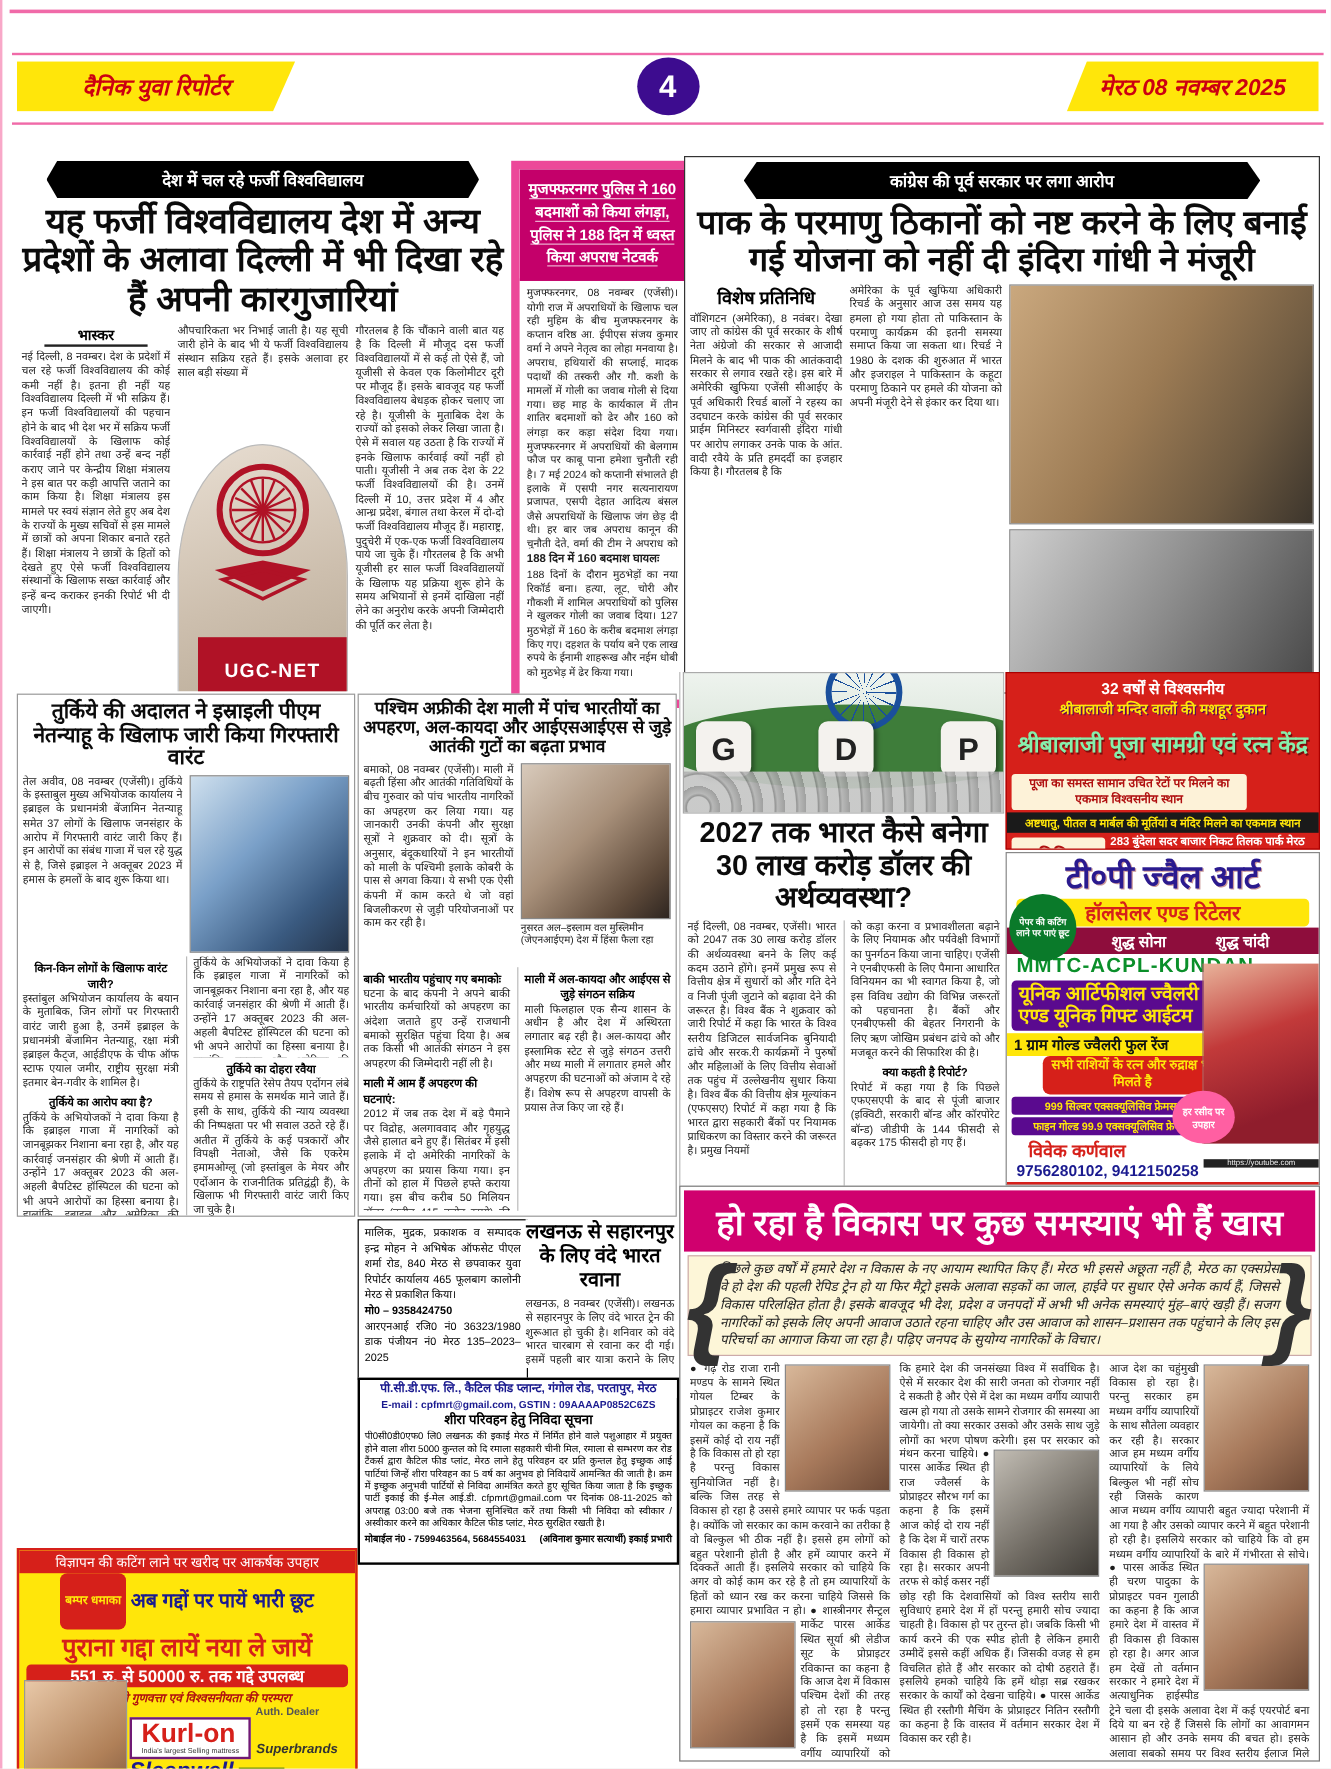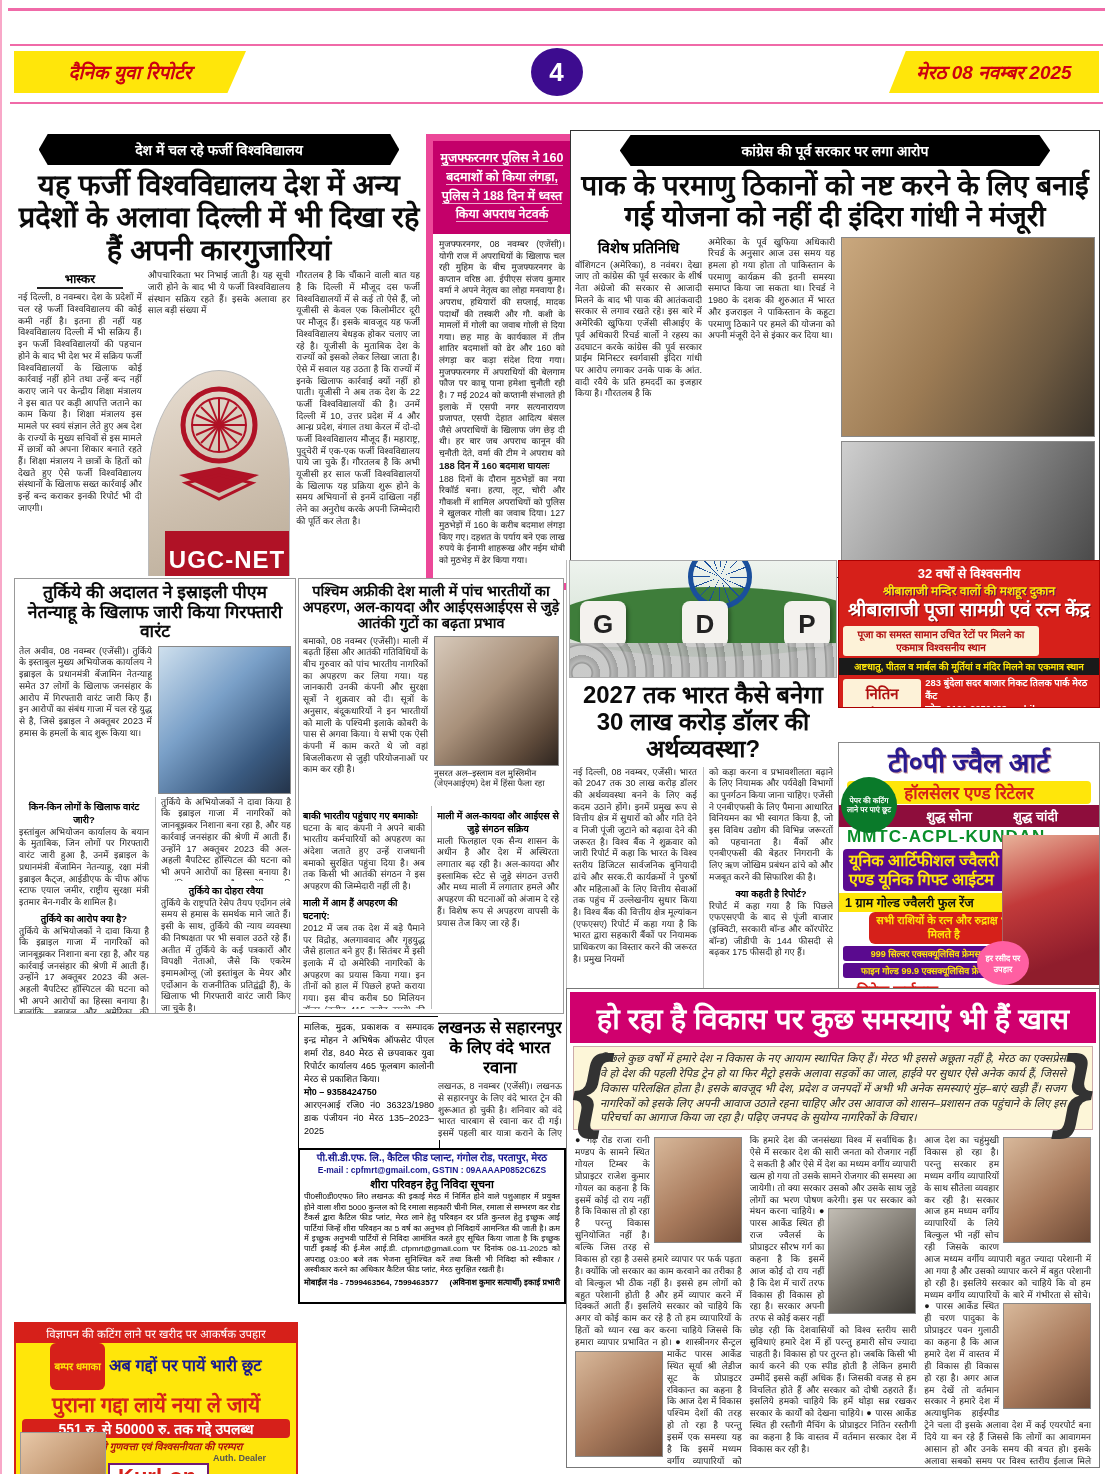--- a/index.html
+++ b/index.html
@@ -20,21 +20,21 @@
   .bodytext{font-size:9px;line-height:1.3;color:#1c1c1c;text-align:justify;}
   .byline{font-weight:bold;text-align:center;font-size:12px;border-bottom:2px solid #222;display:block;width:70%;margin:0 auto 3px;}
   .subhead{font-weight:bold;font-size:9.5px;text-align:center;margin:3px 0 1px;}
   .cols{display:flex;gap:6px;padding:0 4px;}
   .col{flex:1;min-width:0;}
   .photo{background:linear-gradient(135deg,#b9a58f,#8a7a66 60%,#5d5448);border:1px solid #888;}
   .cap{font-size:8.5px;line-height:1.25;color:#222;margin-top:2px;}
   
   .ugc-fig{margin-top:4px;border-radius:50% 50% 6px 6px;overflow:hidden;border:1px solid #bbb;background:linear-gradient(160deg,#e8ded2,#cdbfae 55%,#b7a995);position:relative;height:218px;}
   .ugc-emblem{position:absolute;top:12px;left:50%;transform:translateX(-50%);}
-  .ugc-band{position:absolute;bottom:0;left:16px;right:0;height:58px;background:#b01226;color:#fff;display:flex;align-items:center;justify-content:center;font-size:24px;font-weight:bold;letter-spacing:1px;}
+  .ugc-band{position:absolute;bottom:0;left:16px;right:0;height:58px;background:#b01226;color:#fff;display:flex;align-items:center;justify-content:center;font-size:16px;font-weight:bold;letter-spacing:1px;}
   
   .police{border:7px solid #ec4899;}
   .police-head{background:#c4006a;color:#fff;font-weight:bold;font-size:12.5px;text-align:center;padding:8px 5px;line-height:1.5;border-bottom:2px solid #c4006a;}
   .police-head span{border-bottom:1px solid #ffffffaa;}
   .police-body{padding:5px 6px;font-size:8.8px;line-height:1.32;text-align:justify;color:#1c1c1c;}
   
   .indira{border:1.5px solid #333;}
   .photo-stack{display:flex;flex-direction:column;gap:4px;}
   .barlow{height:198px;background:linear-gradient(120deg,#caa87e,#9c7b54 45%,#6e5a41 75%,#3c352c);}
   .indira-bw{height:120px;background:linear-gradient(120deg,#cfcfcf,#8f8f8f 50%,#4a4a4a);}
@@ -43,27 +43,27 @@
   .gdp-green{position:absolute;left:-20px;top:26px;width:320px;height:70px;background:#3e7d3a;border-radius:50%;}
   .chakra{position:absolute;left:118px;top:-16px;width:54px;height:54px;border-radius:50%;border:5px solid #1a4f9c;background:
      repeating-conic-gradient(#1a4f9c 0 3deg,transparent 3deg 22.5deg);}
   .dice-row{position:absolute;left:10px;top:40px;width:250px;display:flex;justify-content:space-between;}
   .die{width:46px;height:46px;background:#f4f2ee;border-radius:8px;box-shadow:2px 3px 4px #0006;display:flex;align-items:center;justify-content:center;font-weight:bold;font-size:26px;color:#222;}
   .coins{position:absolute;bottom:0;left:0;right:0;height:34px;background:repeating-radial-gradient(circle at 12px 30px,#c9c9c9 0 9px,#8e8e8e 10px,#b5b5b5 12px,#9a9a9a 18px);opacity:.9;}
   
   .balaji{background:#d6201a;color:#fff;text-align:center;border:1px solid #a00;}
   .balaji .l1{font-weight:bold;font-size:13px;padding-top:3px;}
   .balaji .l2{color:#ffe60a;font-weight:bold;font-size:12px;text-shadow:1px 1px 0 #5a0a5a;}
-  .balaji .title{color:#ffffff;font-weight:bold;font-size:19px;line-height:1.05;text-shadow:1px 1px 0 #7b0b0b;margin:1px 0;}
+  .balaji .title{color:#86efac;font-weight:bold;font-size:19px;line-height:1.05;text-shadow:1px 1px 0 #7b0b0b;margin:13px 0;}
   .balaji .wbox{background:#fdf2d8;color:#b01010;font-weight:bold;font-size:10px;margin:6px 60px 2px 4px;padding:2px;border-radius:3px;line-height:1.3;}
   .balaji .bband{background:#1a1a1a;color:#ffe60a;font-weight:bold;font-size:9.5px;padding:2px 2px;}
   .balaji .foot{display:flex;align-items:center;gap:4px;padding:2px 4px;}
   .balaji .nm{background:#fdf2d8;color:#b01010;font-weight:bold;font-size:15px;padding:4px 6px;border-radius:3px;}
   .balaji .addr{font-size:9.5px;font-weight:bold;text-align:left;line-height:1.35;}
-  .tp{background:#fff;border:1px solid #888;text-align:center;position:relative;margin-top:32px;}
+  .tp{background:#fff;border:1px solid #888;text-align:center;position:relative;}
   .tp .title{color:#2a1a8f;font-weight:bold;font-size:27px;text-shadow:1px 1px 0 #c99;}
   .tp .sub{background:#ffe60a;color:#d6201a;font-weight:bold;font-size:17px;margin:1px 8px;border-radius:4px;}
   .tp .metal{background:#8e0d3c;color:#fff;font-weight:bold;font-size:13px;display:flex;justify-content:space-evenly;padding:2px 0 2px 46px;}
   .tp .mmtc{color:#0a8f2a;font-weight:bold;font-size:17px;letter-spacing:1px;text-align:left;padding-left:8px;}
   .tp .uniq{background:#5a0a8f;color:#ffe60a;font-weight:bold;font-size:16px;text-align:left;padding:2px 6px;width:62%;border-radius:4px;margin:2px 0 2px 4px;line-height:1.2;}
   .tp .gram{background:#ffe60a;color:#111;font-weight:bold;font-size:12.5px;text-align:left;padding:1px 6px;width:60%;}
   .tp .rashi{background:#d6201a;color:#ffe60a;font-weight:bold;font-size:11px;width:56%;margin-left:30px;border-radius:6px;padding:2px;line-height:1.25;}
   .tp .frame{background:#5a0a8f;color:#ffe60a;font-weight:bold;font-size:9px;width:62%;margin:2px 0 0 4px;padding:1px 2px;border-radius:3px;}
   .tp .vivek{color:#d6201a;font-weight:bold;font-size:15px;text-align:left;padding-left:18px;margin-top:2px;}
   .tp .ph{color:#1a1a8f;font-weight:bold;font-size:13px;text-align:left;padding-left:8px;}
@@ -361,18 +361,18 @@
     <h3>लखनऊ से सहारनपुर के लिए वंदे भारत रवाना</h3>
     <div class="bodytext">लखनऊ, 8 नवम्बर (एजेंसी)। लखनऊ से सहारनपुर के लिए वंदे भारत ट्रेन की शुरूआत हो चुकी है। शनिवार को वंदे भारत चारबाग से रवाना कर दी गई। इसमें पहली बार यात्रा कराने के लिए स्कूली बच्चों को बैठाया गया।</div>
   </section>
 
   <section class="blk tender" style="top:1148px;left:296px;width:264px;height:152px;">
     <div class="org">पी.सी.डी.एफ. लि., कैटिल फीड प्लान्ट, गंगोल रोड, परतापुर, मेरठ</div>
     <div class="email">E-mail : cpfmrt@gmail.com, GSTIN : 09AAAAP0852C6ZS</div>
     <div class="tt">शीरा परिवहन हेतु निविदा सूचना</div>
     <div class="tb" style="height:86px;overflow:hidden;">पी0सी0डी0एफ0 लि0 लखनऊ की इकाई मेरठ में निर्मित होने वाले पशुआहार में प्रयुक्त होने वाला शीरा 5000 कुन्तल को दि रमाला सहकारी चीनी मिल, रमाला से सम्भरण कर रोड टैंकर्स द्वारा कैटिल फीड प्लांट, मेरठ लाने हेतु परिवहन दर प्रति कुन्तल हेतु इच्छुक आई पार्टियां जिन्हें शीरा परिवहन का 5 वर्ष का अनुभव हो निविदायें आमन्त्रित की जाती है। क्रम में इच्छुक अनुभवी पार्टियों से निविदा आमंत्रित करते हुए सूचित किया जाता है कि इच्छुक पार्टी इकाई की ई-मेल आई.डी. cfpmrt@gmail.com पर दिनांक 08-11-2025 को अपराह्न 03:00 बजे तक भेजना सुनिश्चित करें तथा किसी भी निविदा को स्वीकार / अस्वीकार करने का अधिकार कैटिल फीड प्लांट, मेरठ सुरक्षित रखती है।</div>
     <div class="sig">
-      <span>मोबाईल नं8 - 7599463564, 7599463577</span>
+      <span>मोबाईल नं0 - 7599463564, 5684554031</span>
       <span><span>(अविनाश कुमार सत्यार्थी)</span> <span>इकाई प्रभारी</span></span>
     </div>
   </section>
 
 </div>
 
 </body></html>

